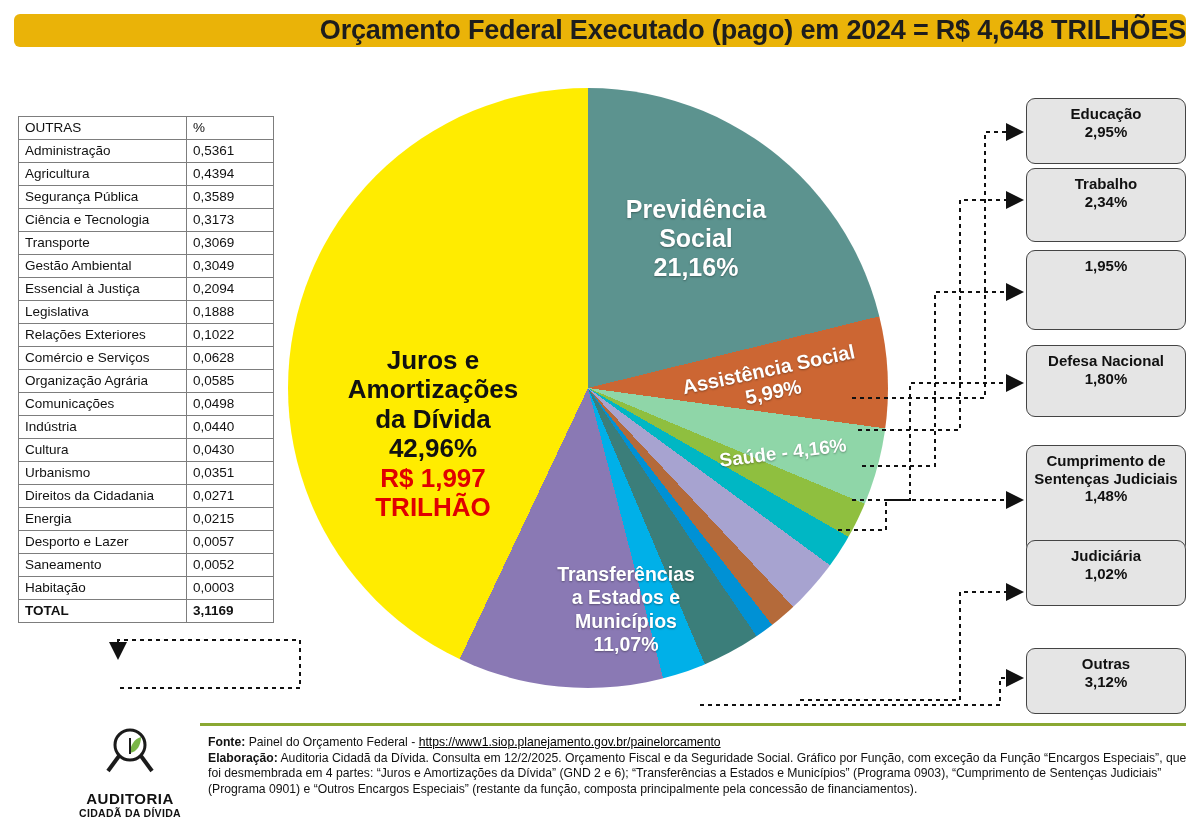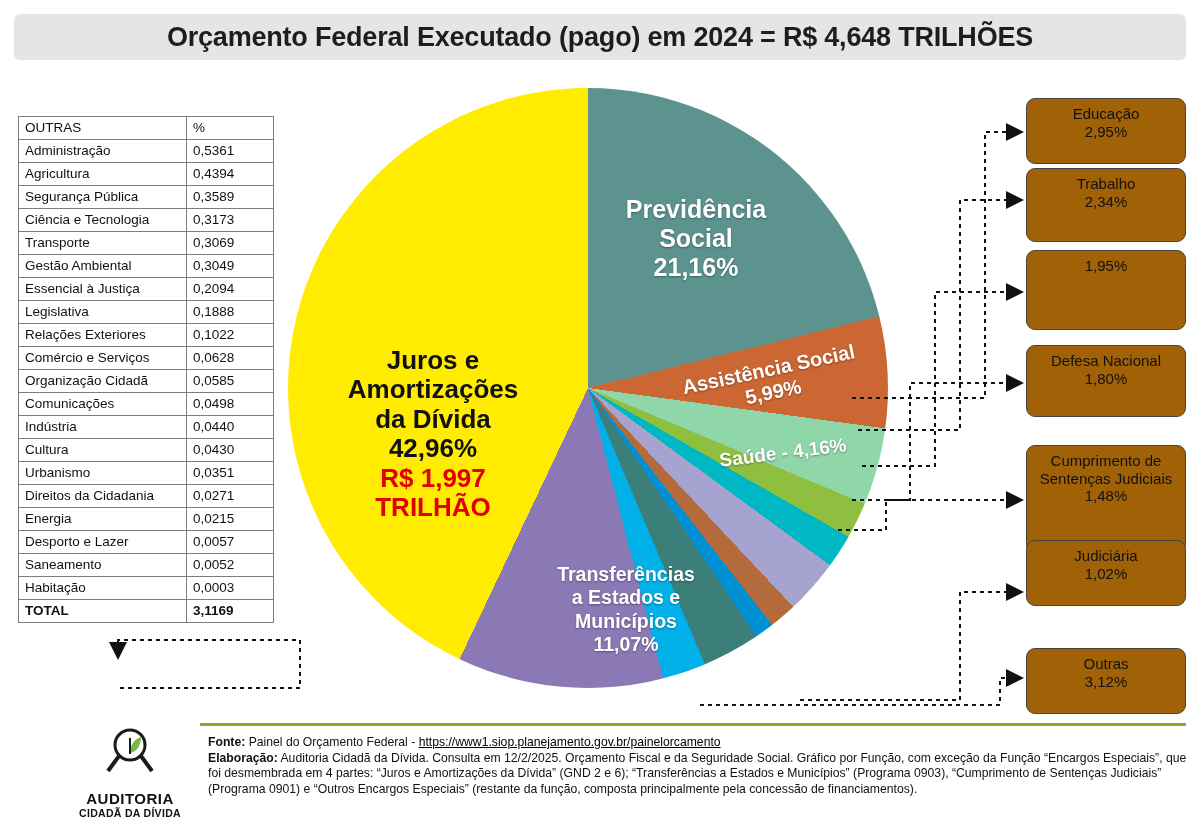--- a/index.html
+++ b/index.html
@@ -5,23 +5,23 @@
   html,body{margin:0;padding:0;}
   body{
     width:1200px;height:831px;
     background:#ffffff;
     font-family:"Liberation Sans", sans-serif;
     position:relative;
     overflow:hidden;
   }
   
   #title-bar{
-    position:absolute;left:14px;top:14px;width:1172px;height:46px;
-    background:#e5e5e5;border-radius:6px;
-    display:flex;align-items:center;justify-content:center;
+    position:absolute;left:14px;top:14px;width:1172px;height:33px;
+    background:#eab308;border-radius:6px;
+    display:flex;align-items:center;justify-content:flex-end;
   }
   #title-text{
     font-size:27px;font-weight:bold;color:#1d1d1d;letter-spacing:-0.2px;
     white-space:nowrap;
   }
   
   #others-table{
     position:absolute;left:18px;top:116px;width:256px;
     border-collapse:collapse;font-size:13.5px;color:#111;
     background:#fff;
@@ -35,22 +35,22 @@
   #others-table td.val{width:74px;}
   #others-table tr.head td{font-weight:normal;}
   #others-table tr.total td{font-weight:bold;}
   
   #pie-wrap{position:absolute;left:268px;top:78px;width:640px;height:640px;}
   #pie{position:absolute;left:20px;top:10px;width:600px;height:600px;border-radius:50%;}
   .pie-label{position:absolute;color:#fff;font-weight:bold;text-shadow:0 1px 2px rgba(0,0,0,.35);}
   
   .callout{
     position:absolute;left:1026px;width:160px;
-    background:#a16207;border:1.6px solid #444;border-radius:9px;
-    text-align:center;font-weight:normal;color:#111;
+    background:#e5e5e5;border:1.6px solid #444;border-radius:9px;
+    text-align:center;font-weight:bold;color:#111;
     padding:6px 4px;box-sizing:border-box;line-height:1.18;
   }
   .callout .c-name{font-size:15px;display:block;}
   .callout .c-val{font-size:15px;display:block;}
   
   #footer-rule{position:absolute;left:200px;top:723px;width:986px;height:3px;background:#8aa832;}
   #footer{
     position:absolute;left:208px;top:735px;width:980px;
     font-size:12.2px;color:#111;line-height:1.28;
   }
@@ -108,21 +108,21 @@
       </tr>
     <tr>
         <td>Relações Exteriores</td>
         <td class="val">0,1022</td>
       </tr>
     <tr>
         <td>Comércio e Serviços</td>
         <td class="val">0,0628</td>
       </tr>
     <tr>
-        <td>Organização Cidadã</td>
+        <td>Organização Agrária</td>
         <td class="val">0,0585</td>
       </tr>
     <tr>
         <td>Comunicações</td>
         <td class="val">0,0498</td>
       </tr>
     <tr>
         <td>Indústria</td>
         <td class="val">0,0440</td>
       </tr>

